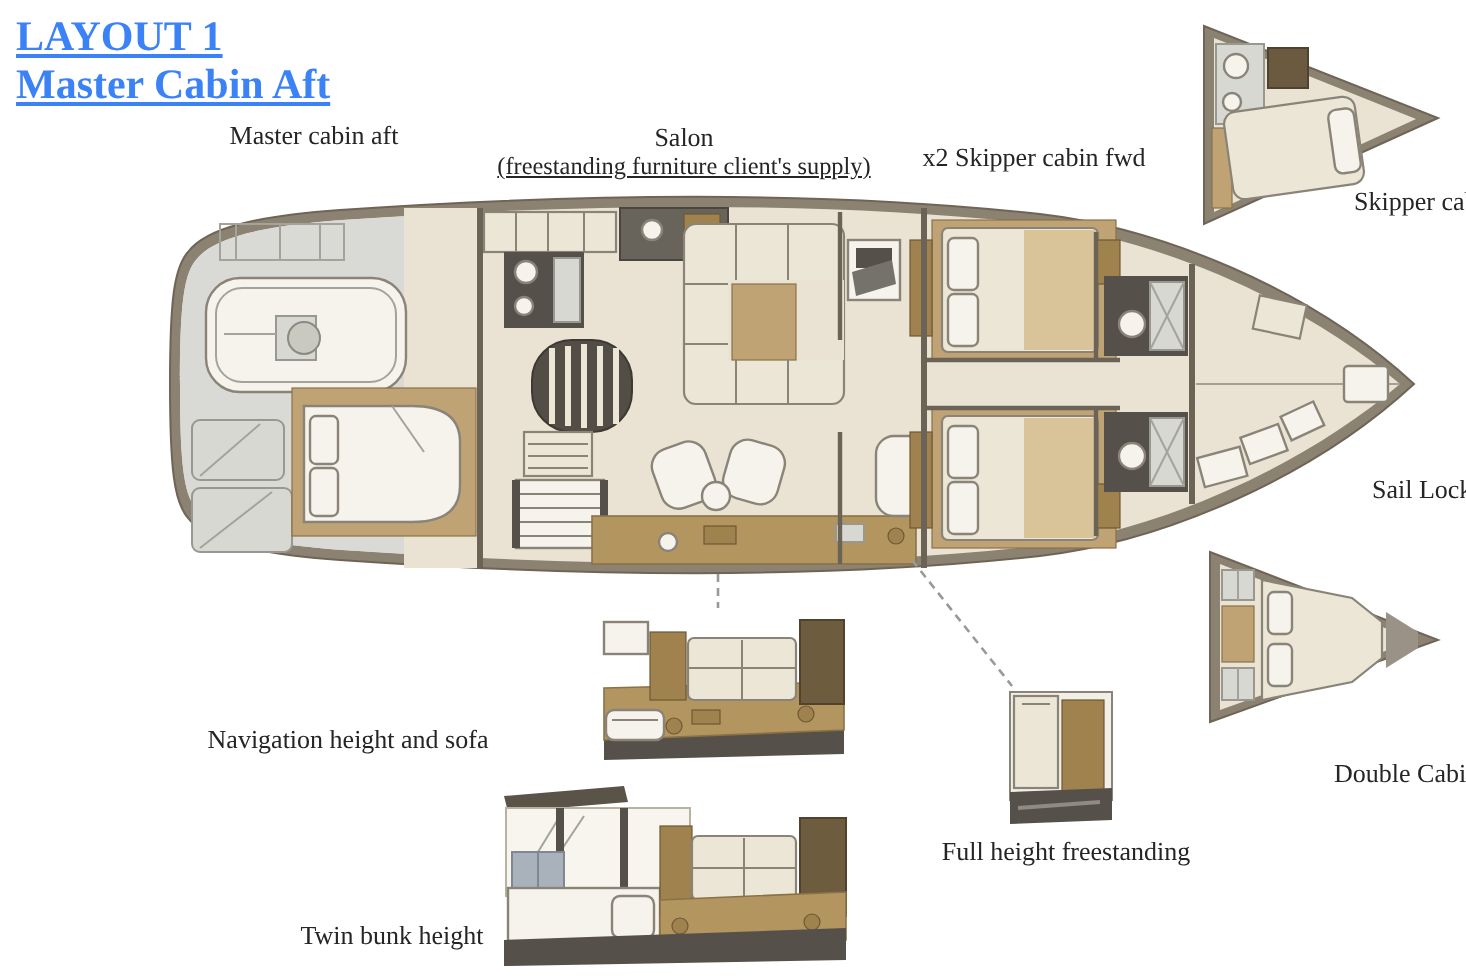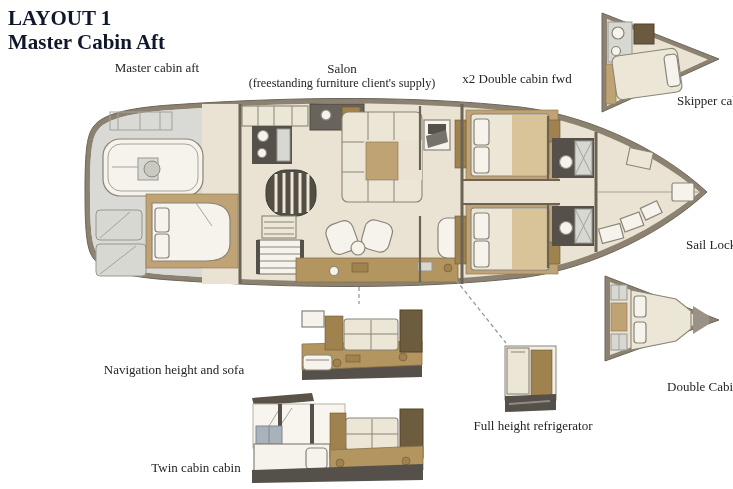--- a/index.html
+++ b/index.html
@@ -1,21 +1,21 @@
 <!DOCTYPE html>
 <html style="--background: #ffffff; --text: #252525; --hull-border: #8b8272; --hull-stroke: #6f6557; --deck-floor: #eae3d3; --aft-deck-gray: #d9d9d5; --wood-tan: #bfa375; --furniture-cream: #ece6d6; --dark-fixture: #55504a; --cabinet-brown: #a0824f; --counter-tan: #b3955f; --bulkhead: #6b6356; --line: #8a8478;"><head>
 <meta charset="utf-8">
 <style>
   html,body{margin:0;padding:0;background:#fff;}
   .canvas{position:relative;width:733px;height:489px;background:var(--background);overflow:hidden;
           font-family:"Liberation Serif", serif;color:var(--text);}
-  .title{position:absolute;left:8px;top:6px;font-size:21px;line-height:24px;font-weight:600;color:#0f172a;}
+  .title{position:absolute;left:8px;top:6px;font-size:21px;line-height:24px;font-weight:600;color:#3b82f6;text-decoration:underline;}
   .lbl{position:absolute;font-size:13px;line-height:14px;white-space:nowrap;color:var(--text);}
   .ctr{transform:translateX(-50%);text-align:center;}
-  .salon-sub{font-size:12.2px;}
+  .salon-sub{font-size:12.2px;text-decoration:underline;}
   svg{position:absolute;left:0;top:0;}
   
   .f-hull{fill:var(--hull-border);stroke:var(--hull-stroke);stroke-width:1;}
   .f-floor{fill:var(--deck-floor);}
   .f-gray{fill:var(--aft-deck-gray);}
   .f-tan{fill:var(--wood-tan);stroke:#8a7247;stroke-width:.6;}
   .f-cream{fill:var(--furniture-cream);stroke:var(--line);stroke-width:1.1;}
   .f-white{fill:#f5f3ec;stroke:var(--line);stroke-width:1.2;}
   .f-dark{fill:var(--dark-fixture);}
   .f-brown{fill:var(--cabinet-brown);stroke:#6e5835;stroke-width:.6;}
@@ -284,26 +284,26 @@
     <div>Master Cabin Aft</div>
   </div>
 
   <div class="lbl ctr" style="left:157px;top:61px">Master cabin aft</div>
 
   <div class="lbl ctr" style="left:342px;top:62px">
     <div>Salon</div>
     <div class="salon-sub">(freestanding furniture client's supply)</div>
   </div>
 
-  <div class="lbl ctr" style="left:517px;top:72px">x2 Double cabin fwd</div>
+  <div class="lbl ctr" style="left:517px;top:72px">x2 Skipper cabin fwd</div>
 
   <div class="lbl" style="left:677px;top:94px">Skipper cabin</div>
 
   <div class="lbl" style="left:686px;top:238px">Sail Locker</div>
 
   <div class="lbl" style="left:667px;top:380px">Double Cabin</div>
 
   <div class="lbl ctr" style="left:174px;top:363px">Navigation height and sofa</div>
 
-  <div class="lbl ctr" style="left:196px;top:461px">Twin cabin cabin</div>
-
-  <div class="lbl ctr" style="left:533px;top:419px">Full height refrigerator</div>
+  <div class="lbl ctr" style="left:196px;top:461px">Twin bunk height</div>
+
+  <div class="lbl ctr" style="left:533px;top:419px">Full height freestanding</div>
 </div>
 
 </body></html>

